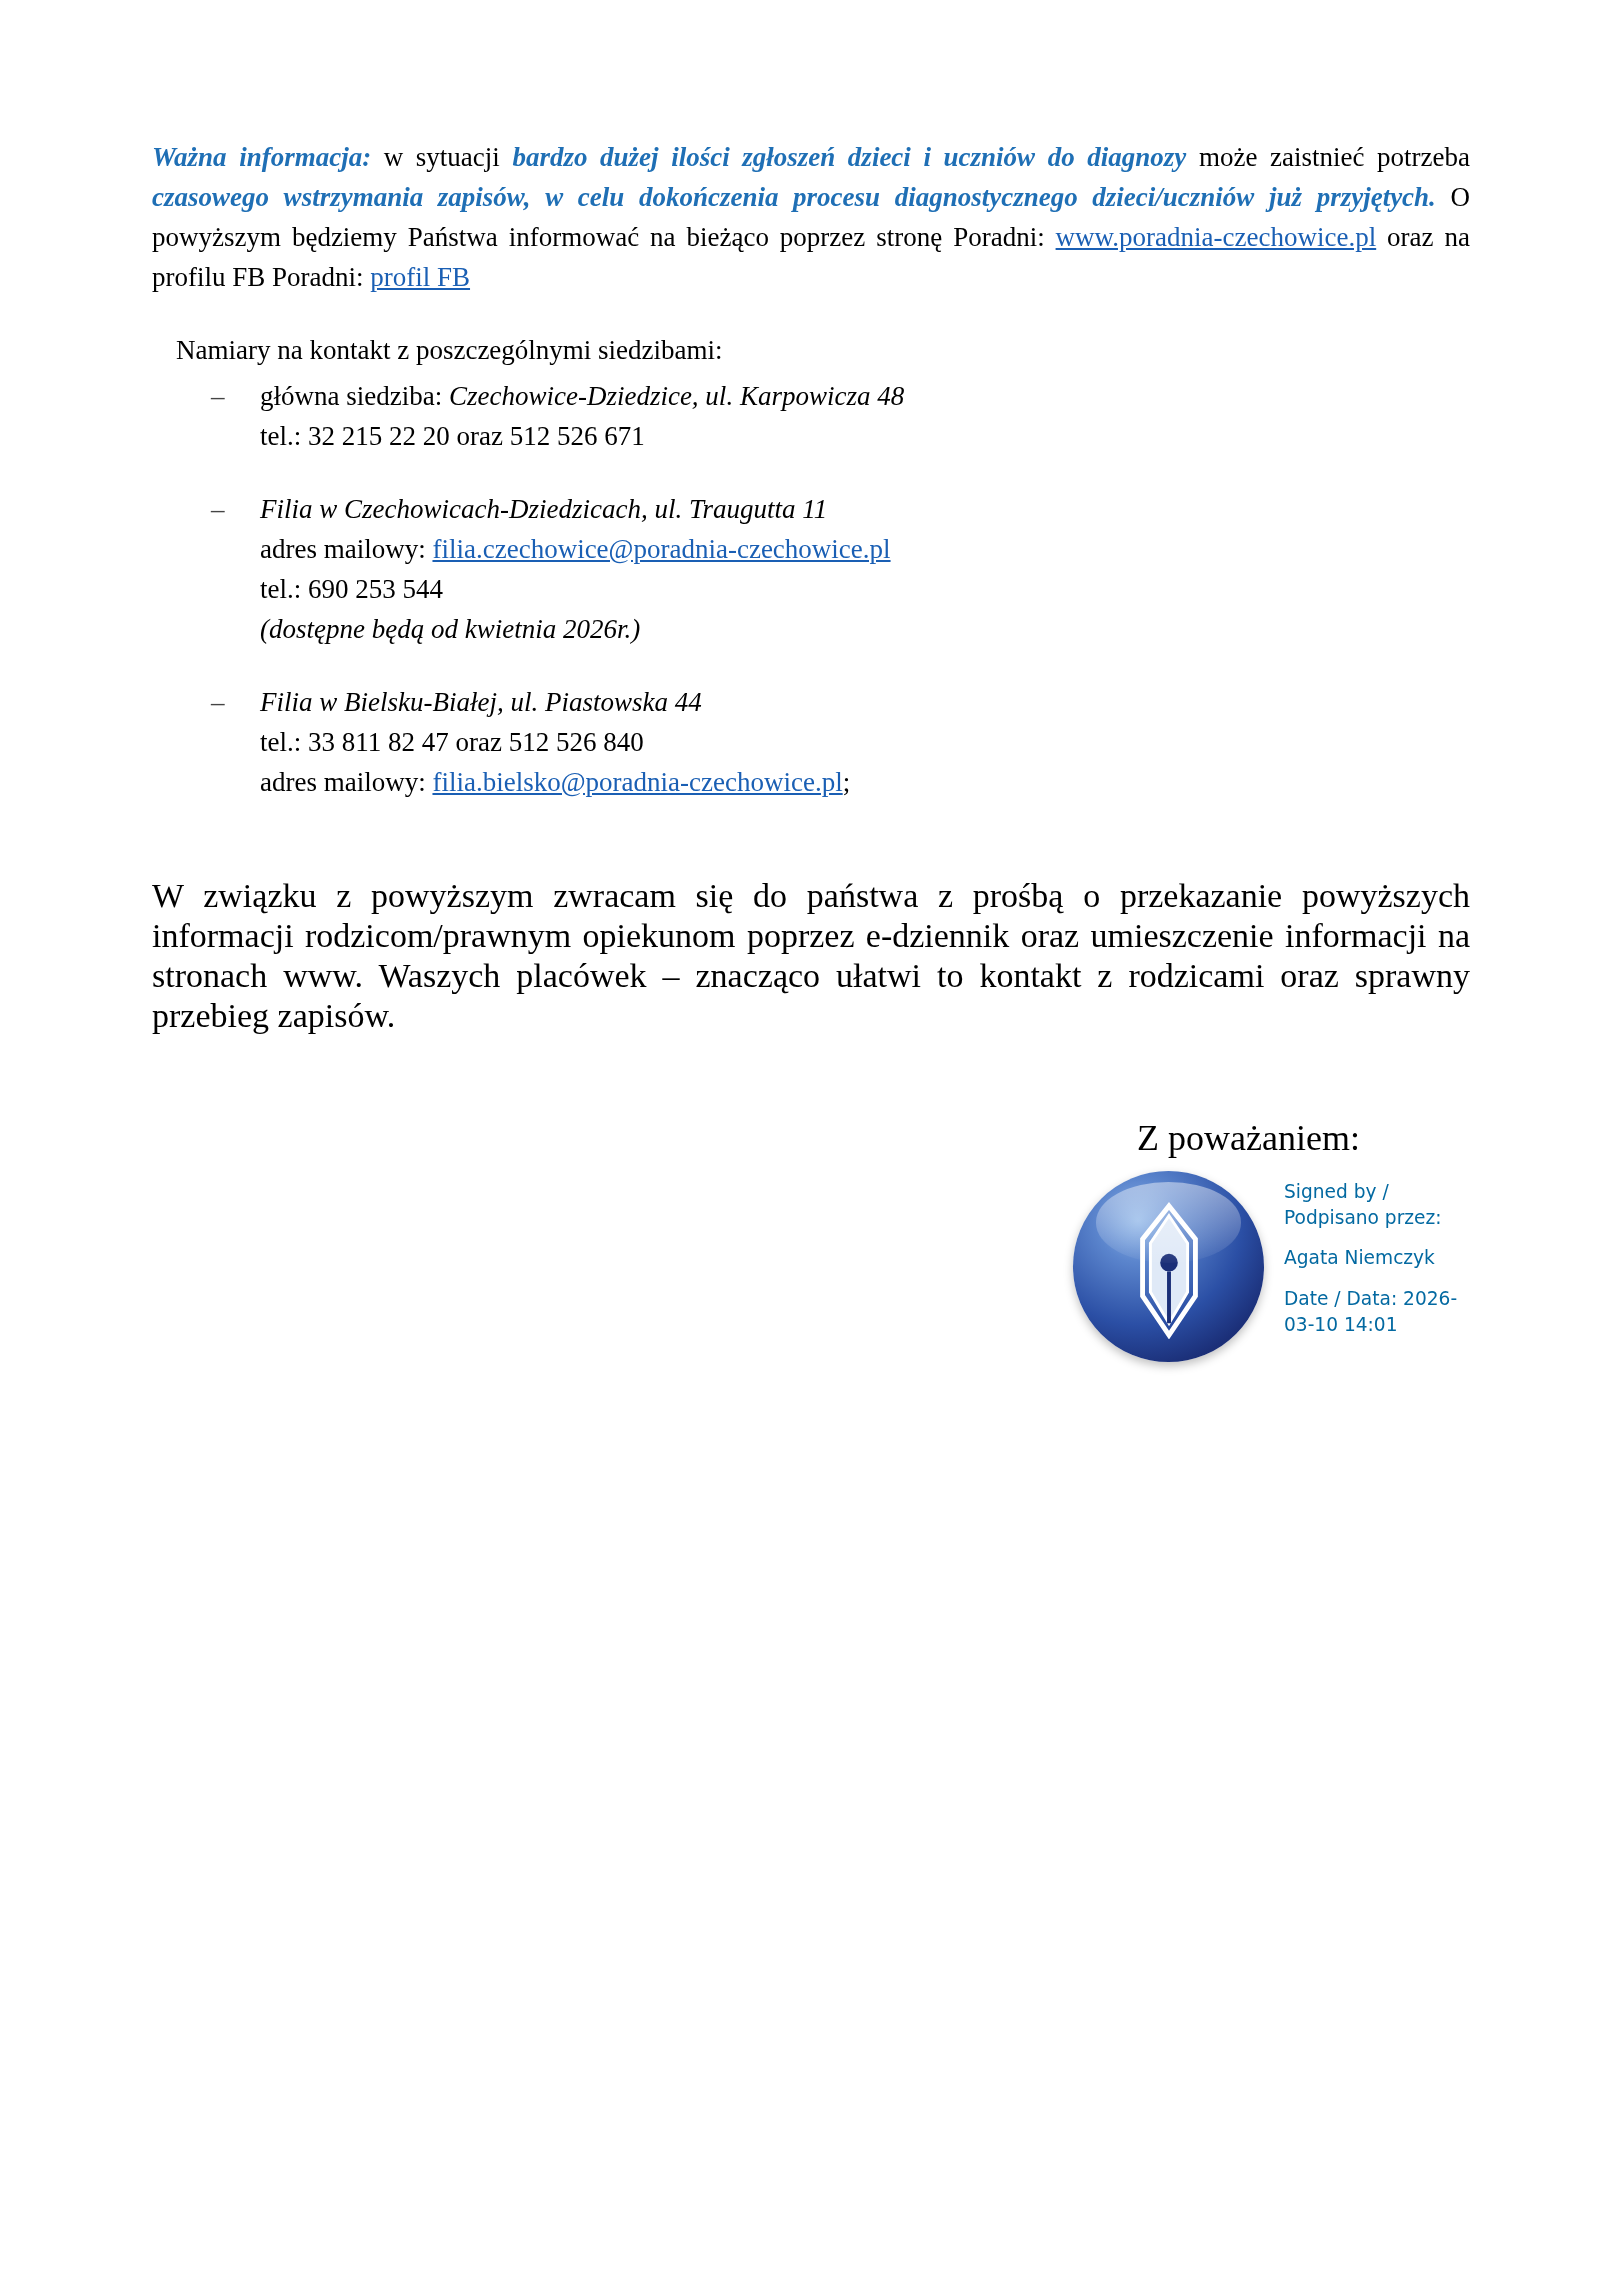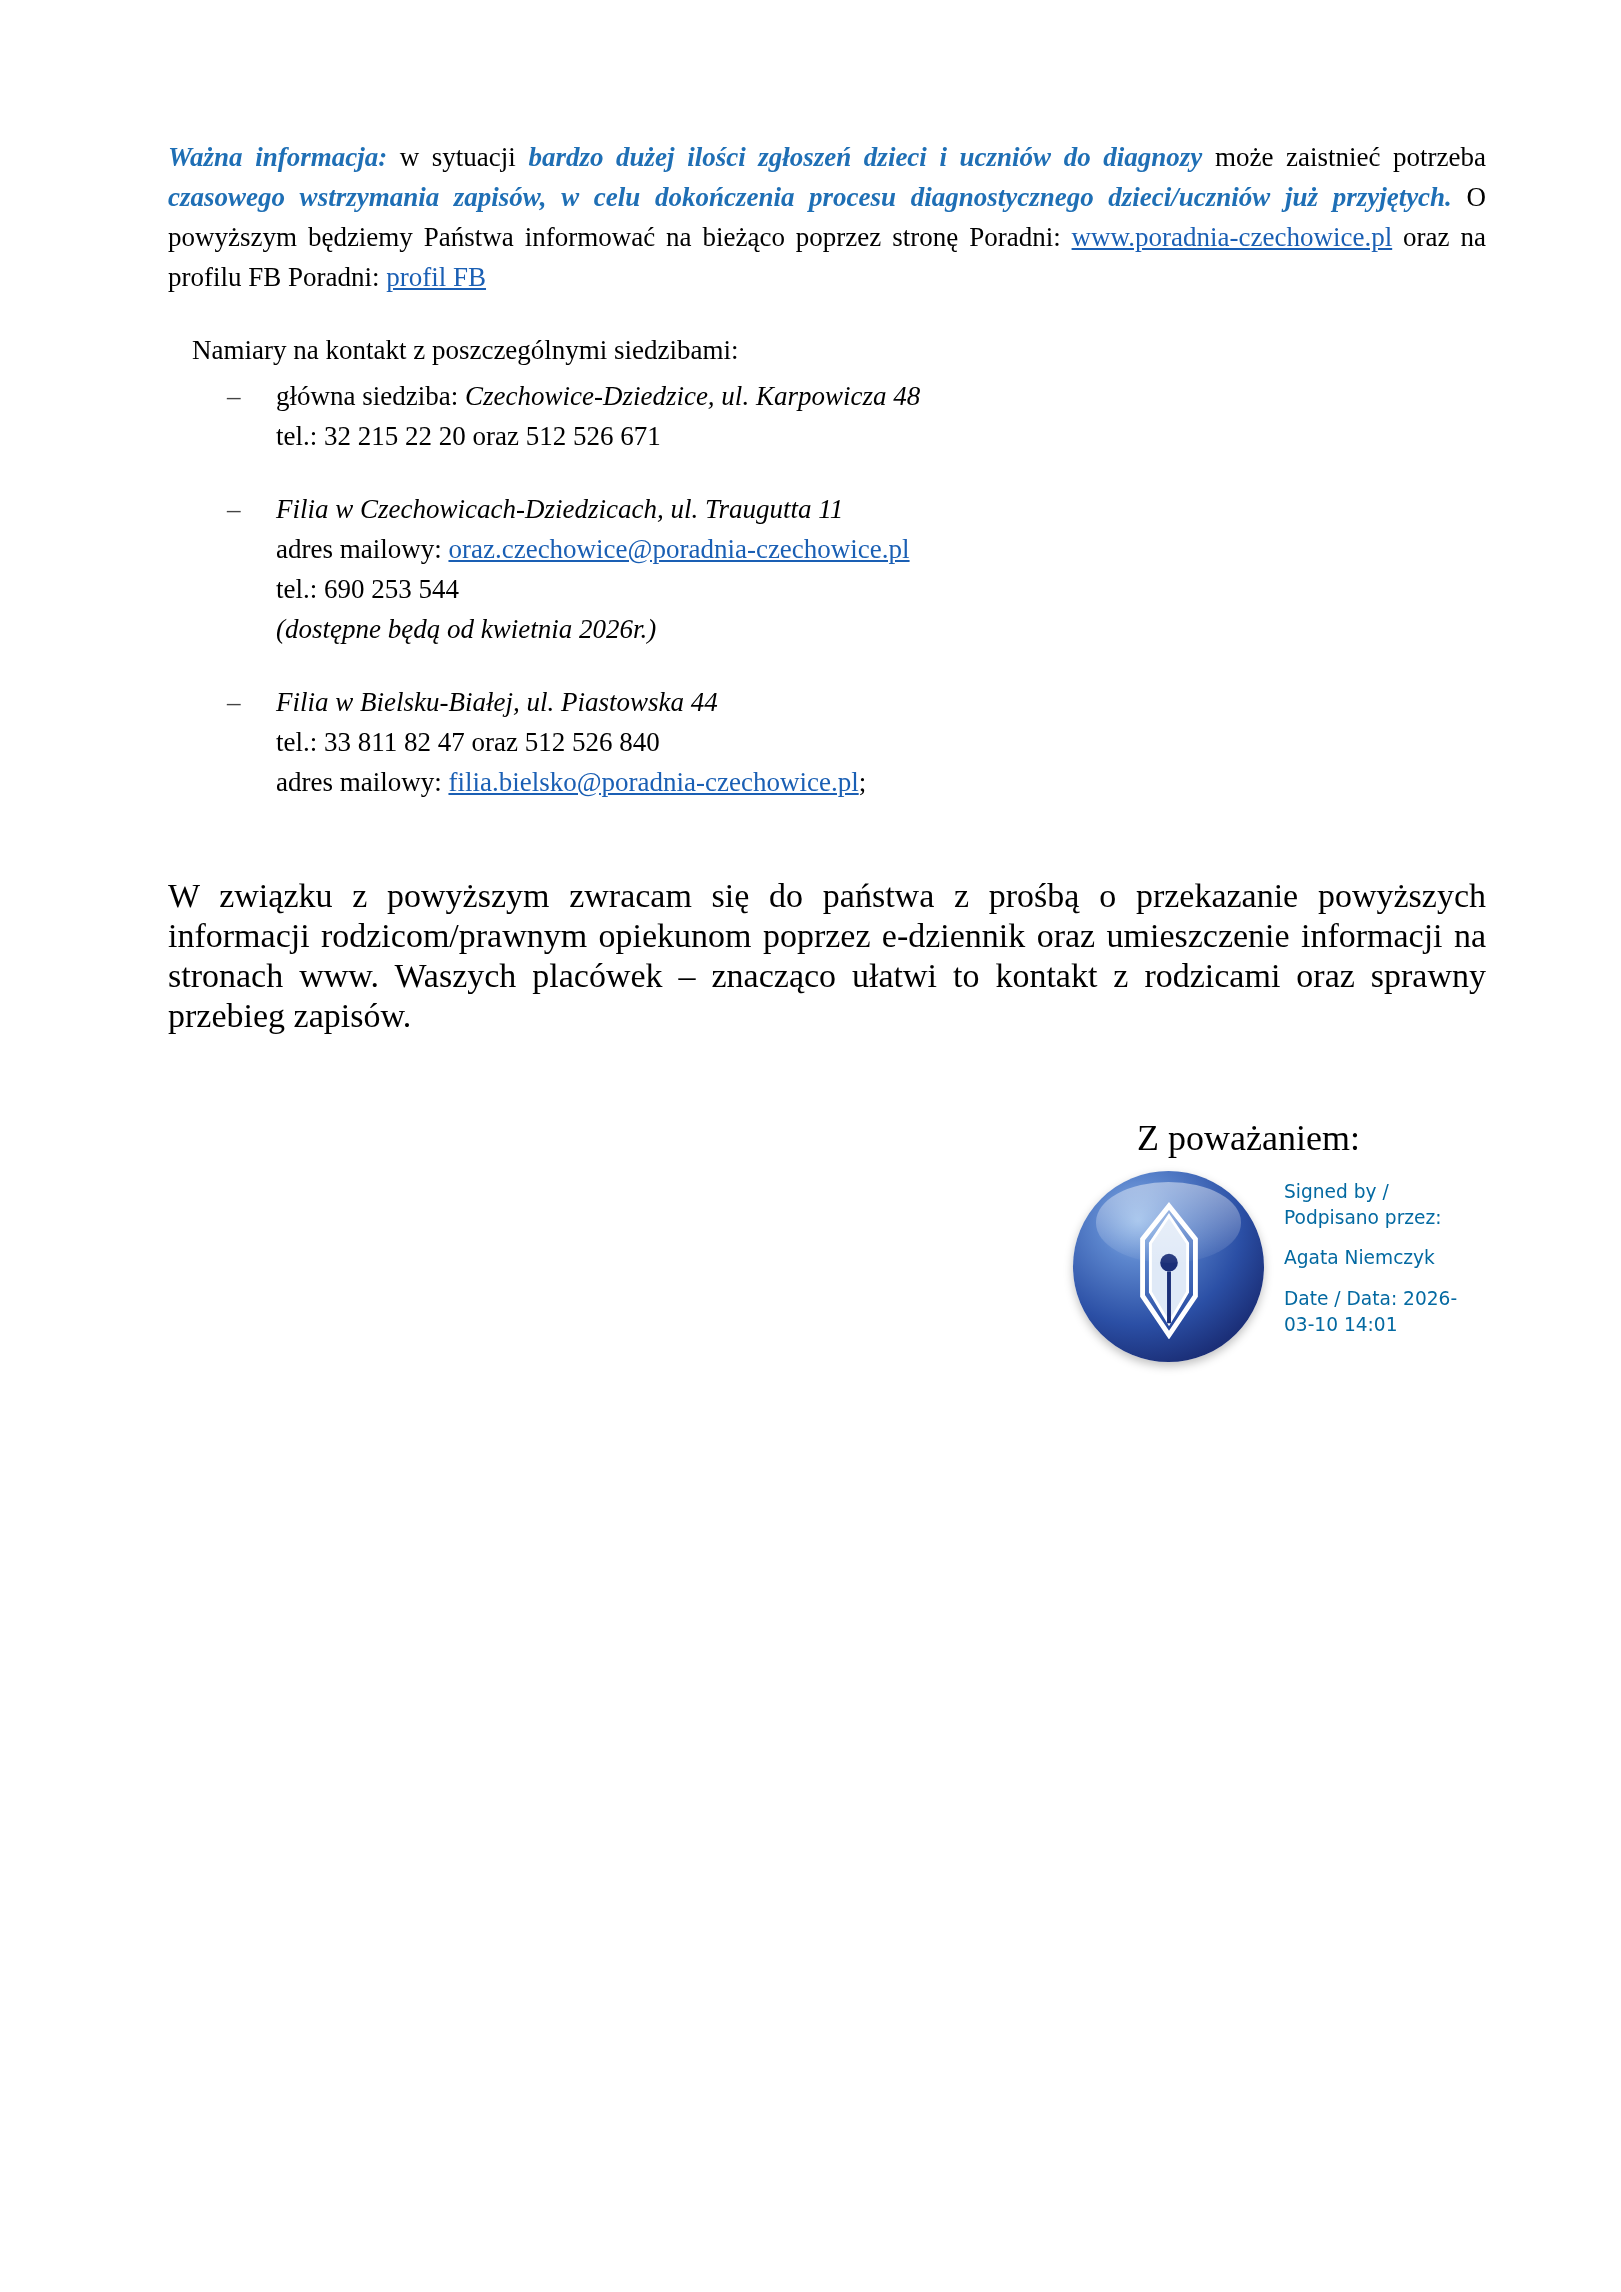--- a/index.html
+++ b/index.html
@@ -17,21 +17,21 @@
   }
   .page {
     position: absolute;
     left: 0;
     top: 0;
     width: 1621px;
     height: 2293px;
   }
   .content {
     position: absolute;
-    left: 168px;
+    left: 152px;
     top: 137px;
     width: 1318px;
   }
   p {
     margin: 0;
     font-size: 27px;
     line-height: 40px;
     text-align: justify;
   }
   .para-intro {
@@ -153,21 +153,21 @@
 
       <div class="bullet-item">
         <span class="dash">–</span>
         <div><span>główna siedziba: </span><span class="it">Czechowice-Dziedzice, ul. Karpowicza 48</span></div>
         <div>tel.: 32 215 22 20  oraz 512 526 671</div>
       </div>
 
       <div class="bullet-item">
         <span class="dash">–</span>
         <div><span class="it">Filia w Czechowicach-Dziedzicach, ul. Traugutta 11</span></div>
-        <div><span>adres mailowy: </span><span class="link">oraz.czechowice@poradnia-czechowice.pl</span></div>
+        <div><span>adres mailowy: </span><span class="link">filia.czechowice@poradnia-czechowice.pl</span></div>
         <div>tel.: 690 253 544</div>
         <div class="bi">(dostępne będą od kwietnia 2026r.)</div>
       </div>
 
       <div class="bullet-item">
         <span class="dash">–</span>
         <div><span class="it">Filia w Bielsku-Białej, ul. Piastowska 44</span></div>
         <div>tel.: 33 811 82 47 oraz 512 526 840</div>
         <div><span>adres mailowy: </span><span class="link">filia.bielsko@poradnia-czechowice.pl</span><span>;</span></div>
       </div>

